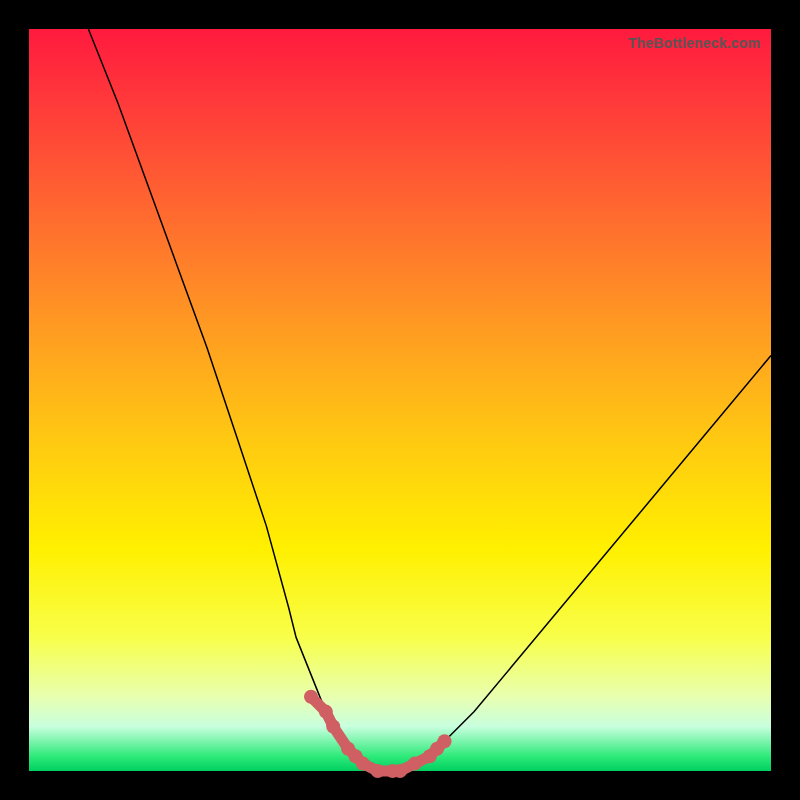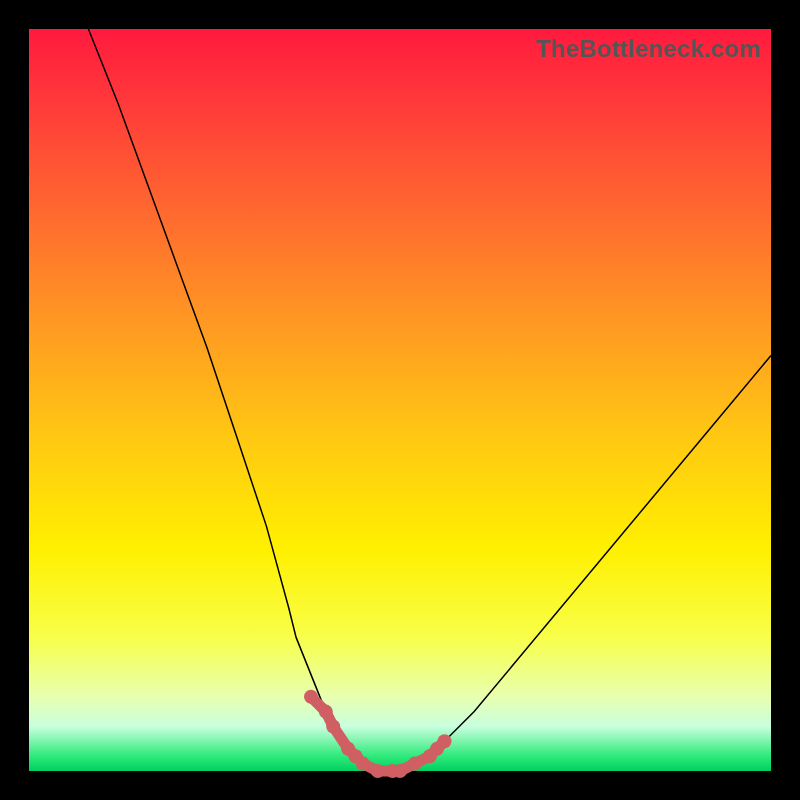--- a/index.html
+++ b/index.html
@@ -28,21 +28,21 @@
       #e8ffb0 90%,
       #c8ffde 94%,
       #2eea7a 98%,
       #00d060 100%);
   }
   .watermark {
     position: absolute;
     top: 6px;
     right: 10px;
     color: #555;
-    font-size: 24px;
+    font-size: 14px;
     font-weight: 600;
     letter-spacing: 0.2px;
     user-select: none;
   }
   svg.curve {
     position: absolute;
     left: 0;
     top: 0;
     width: 742px;
     height: 742px;

